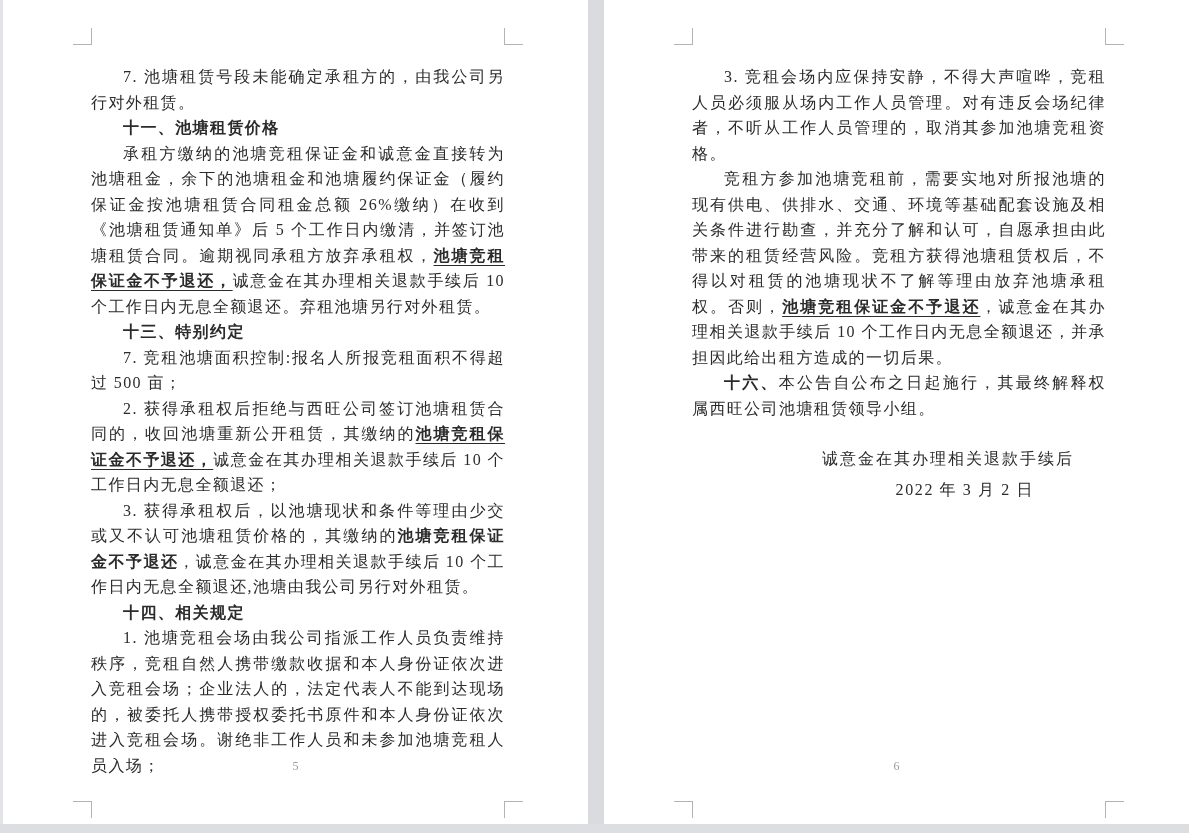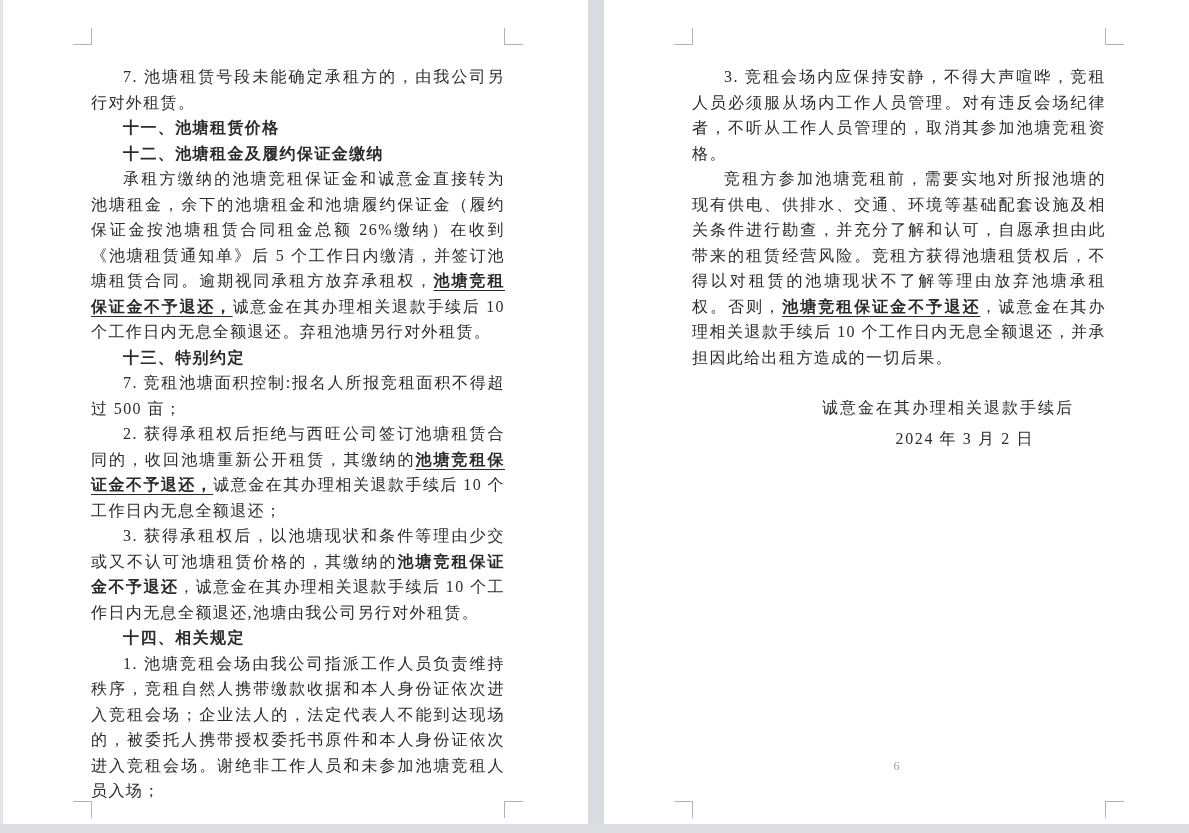--- a/index.html
+++ b/index.html
@@ -90,21 +90,20 @@
   <div class="edge-strip-left"></div>
 
   <div class="page page-left">
     <div class="cropmark cm-tl"></div>
     <div class="cropmark cm-tr"></div>
     <div class="cropmark cm-bl"></div>
     <div class="cropmark cm-br"></div>
     <div class="content">
         <p class="blk-paragraph"><span class="seg-normal">7. 池塘租赁号段未能确定承租方的，由我公司另行对外租赁。</span></p>
         <p class="blk-heading"><span class="seg-bold">十一、池塘租赁价格</span></p>
-        <p class="blk-heading"><span class="seg-bold">十二、池塘租金及履约保证金缴纳</span></p>
         <p class="blk-paragraph"><span class="seg-normal">承租方缴纳的池塘竞租保证金和诚意金直接转为池塘租金，余下的池塘租金和池塘履约保证金（履约保证金按池塘租赁合同租金总额 26%缴纳）在收到《池塘租赁通知单》后 5 个工作日内缴清，并签订池塘租赁合同。逾期视同承租方放弃承租权，</span><span class="seg-bold-underline">池塘竞租保证金不予退还，</span><span class="seg-normal">诚意金在其办理相关退款手续后 10 个工作日内无息全额退还。弃租池塘另行对外租赁。</span></p>
         <p class="blk-heading"><span class="seg-bold">十三、特别约定</span></p>
         <p class="blk-paragraph"><span class="seg-normal">7. 竞租池塘面积控制:报名人所报竞租面积不得超过 500 亩；</span></p>
         <p class="blk-paragraph"><span class="seg-normal">2. 获得承租权后拒绝与西旺公司签订池塘租赁合同的，收回池塘重新公开租赁，其缴纳的</span><span class="seg-bold-underline">池塘竞租保证金不予退还，</span><span class="seg-normal">诚意金在其办理相关退款手续后 10 个工作日内无息全额退还；</span></p>
         <p class="blk-paragraph"><span class="seg-normal">3. 获得承租权后，以池塘现状和条件等理由少交或又不认可池塘租赁价格的，其缴纳的</span><span class="seg-bold">池塘竞租保证金不予退还</span><span class="seg-normal">，诚意金在其办理相关退款手续后 10 个工作日内无息全额退还,池塘由我公司另行对外租赁。</span></p>
         <p class="blk-heading"><span class="seg-bold">十四、相关规定</span></p>
         <p class="blk-paragraph"><span class="seg-normal">1. 池塘竞租会场由我公司指派工作人员负责维持秩序，竞租自然人携带缴款收据和本人身份证依次进入竞租会场；企业法人的，法定代表人不能到达现场的，被委托人携带授权委托书原件和本人身份证依次进入竞租会场。谢绝非工作人员和未参加池塘竞租人员入场；</span></p>
       </div>
     <div class="page-num">5</div>
   </div>
@@ -112,20 +111,21 @@
   <div class="page-gap"></div>
 
   <div class="page page-right">
     <div class="cropmark cm-tl"></div>
     <div class="cropmark cm-tr"></div>
     <div class="cropmark cm-bl"></div>
     <div class="cropmark cm-br"></div>
     <div class="content">
         <p class="blk-paragraph"><span class="seg-normal">3. 竞租会场内应保持安静，不得大声喧哗，竞租人员必须服从场内工作人员管理。对有违反会场纪律者，不听从工作人员管理的，取消其参加池塘竞租资格。</span></p>
         <p class="blk-paragraph"><span class="seg-normal">竞租方参加池塘竞租前，需要实地对所报池塘的现有供电、供排水、交通、环境等基础配套设施及相关条件进行勘查，并充分了解和认可，自愿承担由此带来的租赁经营风险。竞租方获得池塘租赁权后，不得以对租赁的池塘现状不了解等理由放弃池塘承租权。否则，</span><span class="seg-bold-underline">池塘竞租保证金不予退还</span><span class="seg-normal">，诚意金在其办理相关退款手续后 10 个工作日内无息全额退还，并承担因此给出租方造成的一切后果。</span></p>
+        <p class="blk-paragraph"><span class="seg-bold">十六、</span><span class="seg-normal">本公告自公布之日起施行，其最终解释权属西旺公司池塘租赁领导小组。</span></p>
         <p class="blk-signature"><span class="seg-normal">诚意金在其办理相关退款手续后</span></p>
-        <p class="blk-date"><span class="seg-normal">2024 年 3 月 2 日</span></p>
+        <p class="blk-date"><span class="seg-normal">2022 年 3 月 2 日</span></p>
       </div>
     <div class="page-num">6</div>
   </div>
 
   <div class="bottom-strip"></div>
 </div>
 
 </body></html>

